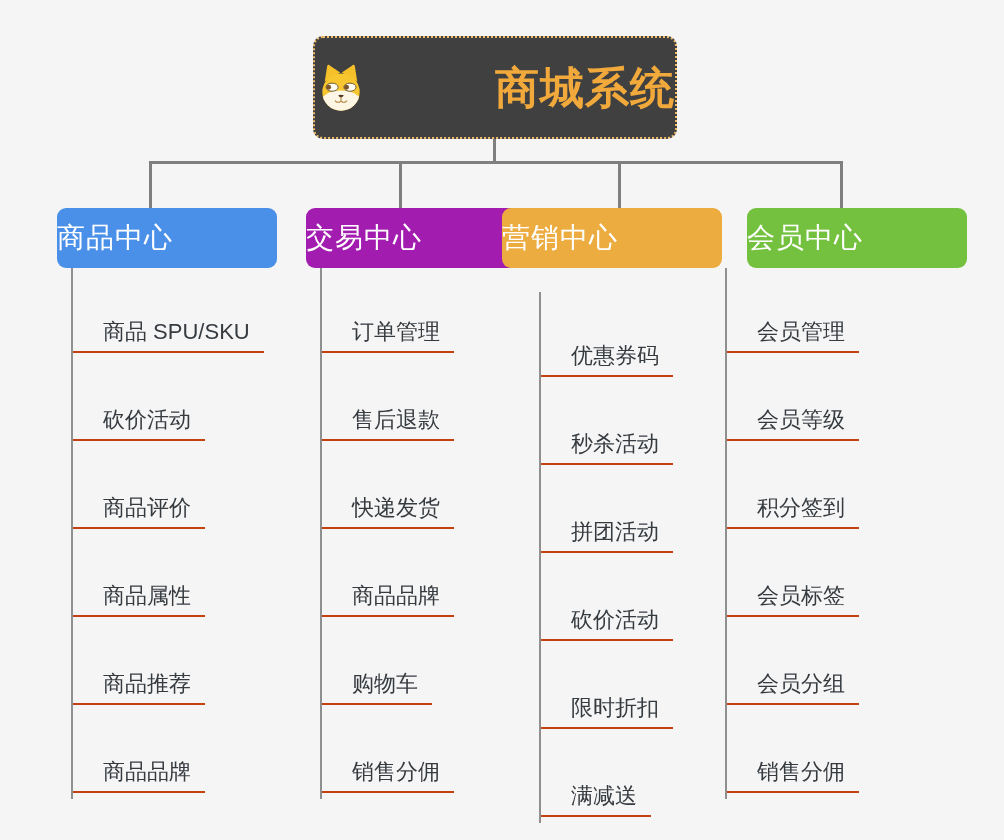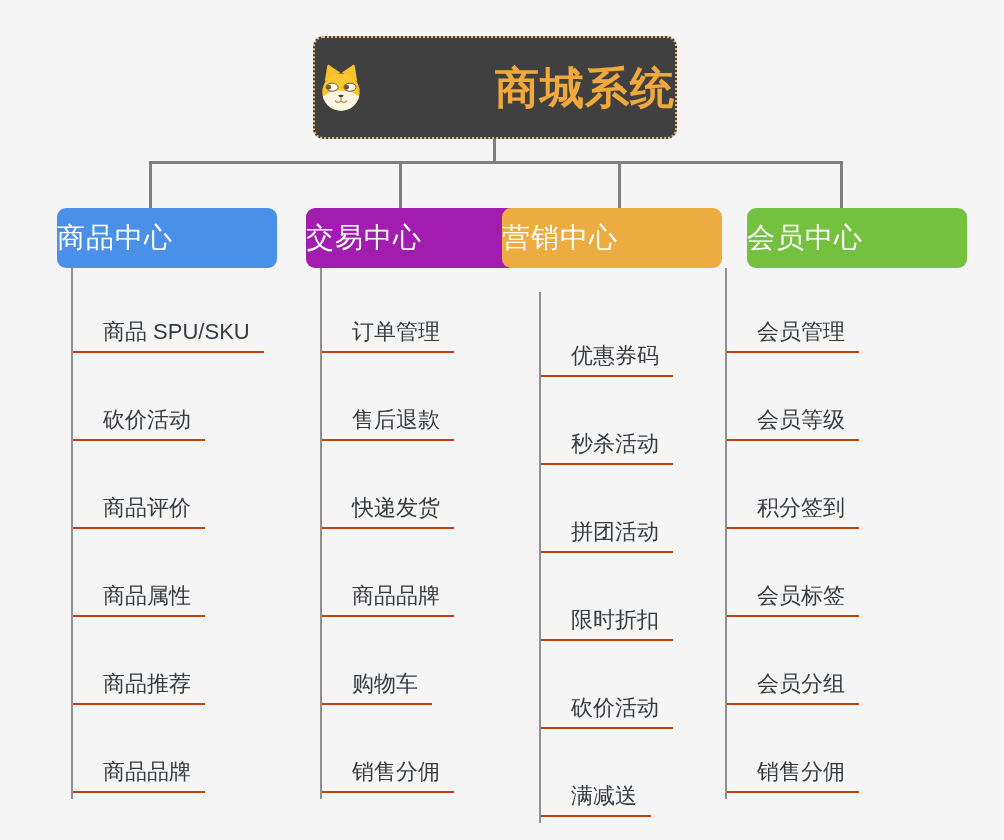--- a/index.html
+++ b/index.html
@@ -119,22 +119,22 @@
     <div class="topic">快递发货</div>
     <div class="topic">商品品牌</div>
     <div class="topic">购物车</div>
     <div class="topic">销售分佣</div>
   </div>
 
   <div class="col col-2">
     <div class="topic">优惠券码</div>
     <div class="topic">秒杀活动</div>
     <div class="topic">拼团活动</div>
+    <div class="topic">砍价活动</div>
     <div class="topic">限时折扣</div>
-    <div class="topic">砍价活动</div>
     <div class="topic">满减送</div>
   </div>
 
   <div class="col col-3">
     <div class="topic">会员管理</div>
     <div class="topic">会员等级</div>
     <div class="topic">积分签到</div>
     <div class="topic">会员标签</div>
     <div class="topic">会员分组</div>
     <div class="topic">销售分佣</div>

